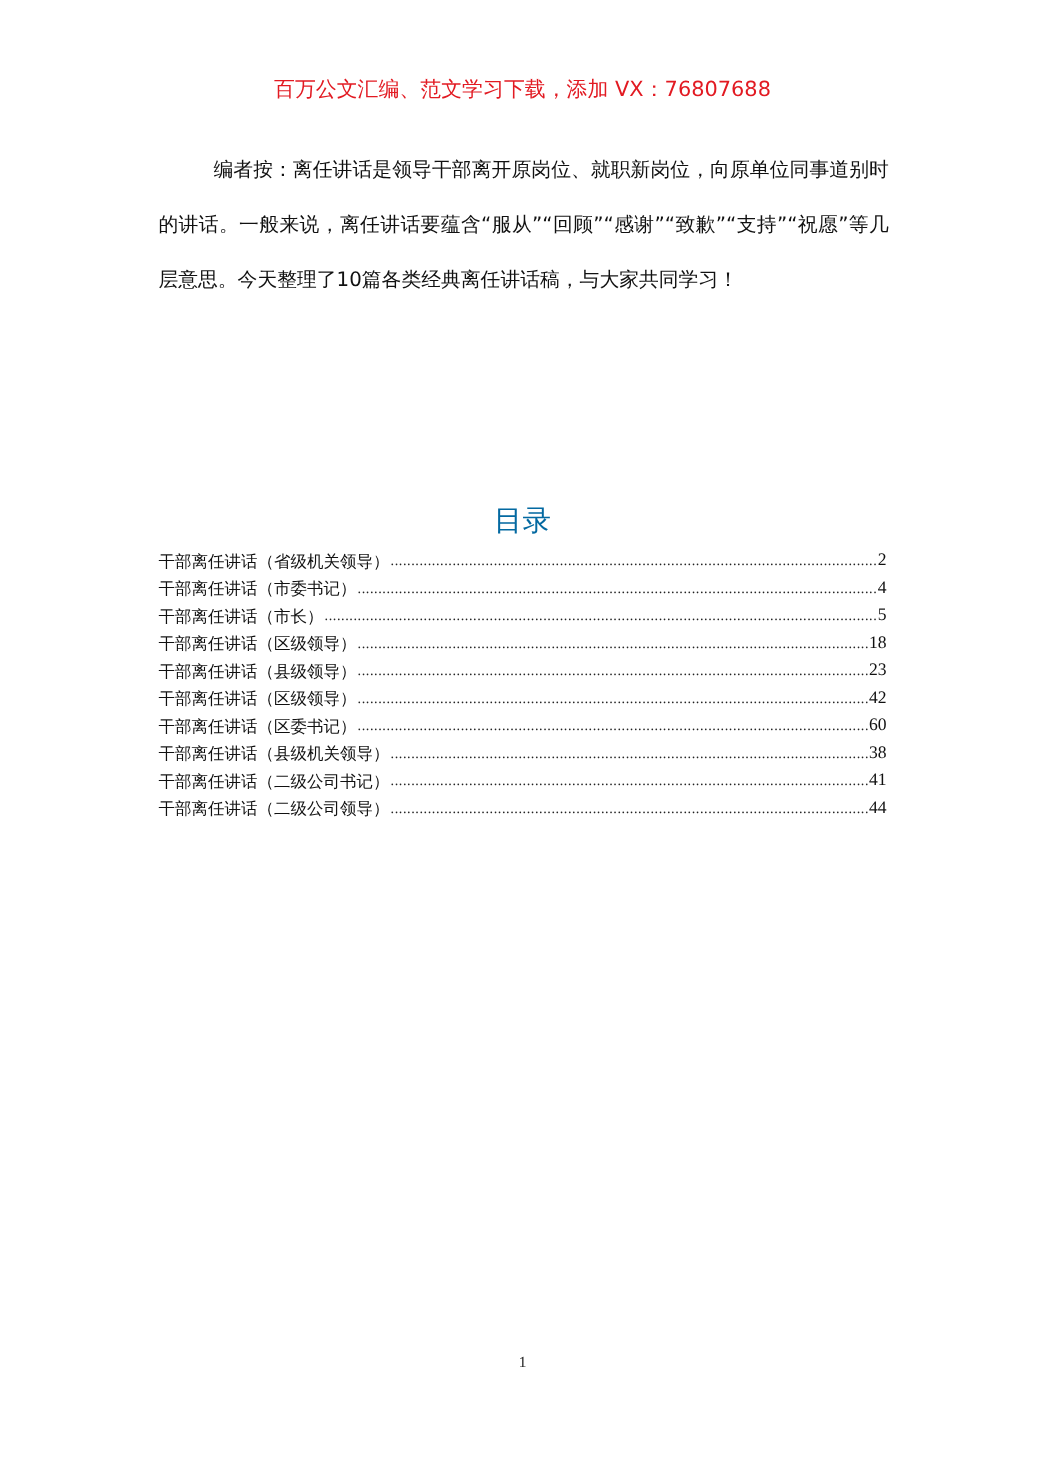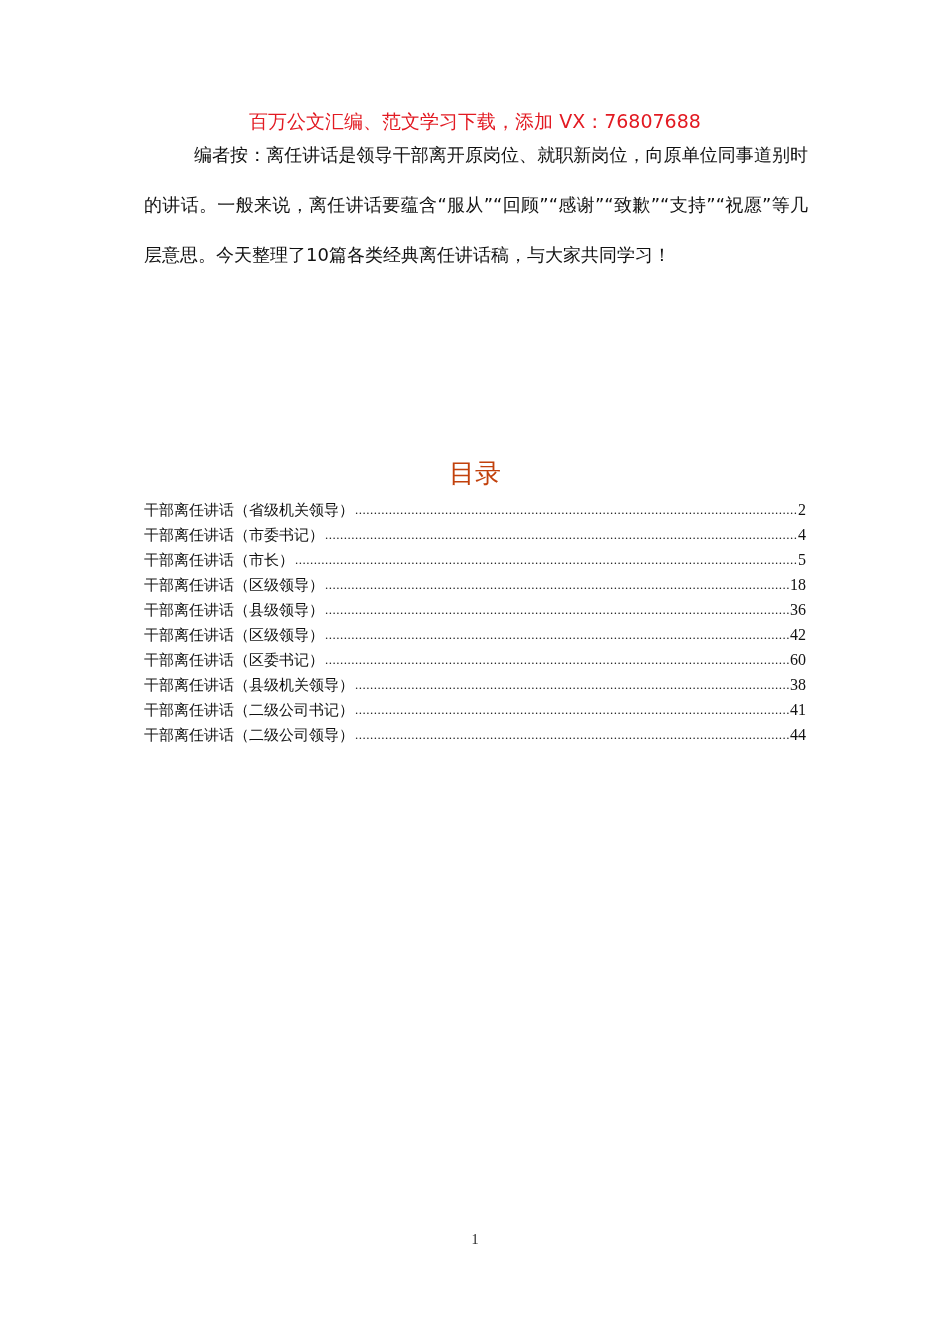--- a/index.html
+++ b/index.html
@@ -1,24 +1,24 @@
 <!DOCTYPE html>
 <html><head>
 <meta charset="utf-8">
 <style>
   html, body { margin: 0; padding: 0; background: #ffffff; }
   body { width: 950px; height: 1344px; position: relative; overflow: hidden;
          font-family: "DejaVu Sans", "Liberation Sans", sans-serif; color: #111; }
   .header-note { position: absolute; top: 68px; left: 0; width: 950px; text-align: center;
-         color: #e21a22; font-size: 19px; letter-spacing: 0px; margin-top: 41px; }
+         color: #e21a22; font-size: 19px; letter-spacing: 0px; }
   .preface { position: absolute; top: 130px; left: 144px; width: 664px;
          font-size: 18px; line-height: 50px; color: #111; }
   .preface p { margin: 0; text-indent: 50px; text-align: justify; }
   .toc-title { position: absolute; top: 456px; left: 0; width: 950px; text-align: center;
-         color: #c2410c; font-size: 26px; }
+         color: #0369a1; font-size: 26px; }
   .toc { position: absolute; top: 500px; left: 144px; width: 662px; list-style: none; margin: 0; padding: 0; }
   .toc li { display: flex; align-items: flex-start; height: 25px; font-size: 15px; line-height: 20px; }
   .toc .label { white-space: nowrap; }
   .toc .dots { flex: 1; overflow: hidden; white-space: nowrap; margin: 0 1px;
          font-family: "Liberation Serif", serif; font-size: 13px; letter-spacing: 0.5px; color: #222; }
   .toc .dots::after { content: "................................................................................................................................................................................................................................"; }
   .toc .page { font-family: "Liberation Serif", serif; font-size: 16px; white-space: nowrap; }
   .page-number { position: absolute; top: 1232px; left: 0; width: 950px; text-align: center;
          font-family: "Liberation Serif", serif; font-size: 14px; color: #222; }
 </style>
@@ -50,21 +50,21 @@
       <span class="page">5</span>
     </li>
   <li>
       <span class="label">干部离任讲话（区级领导）</span>
       <span class="dots"></span>
       <span class="page">18</span>
     </li>
   <li>
       <span class="label">干部离任讲话（县级领导）</span>
       <span class="dots"></span>
-      <span class="page">36</span>
+      <span class="page">23</span>
     </li>
   <li>
       <span class="label">干部离任讲话（区级领导）</span>
       <span class="dots"></span>
       <span class="page">42</span>
     </li>
   <li>
       <span class="label">干部离任讲话（区委书记）</span>
       <span class="dots"></span>
       <span class="page">60</span>

